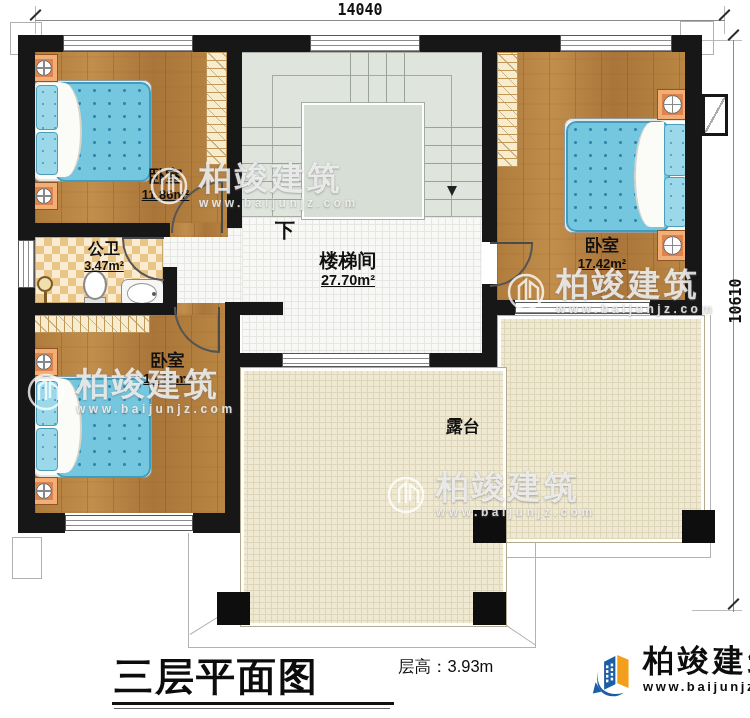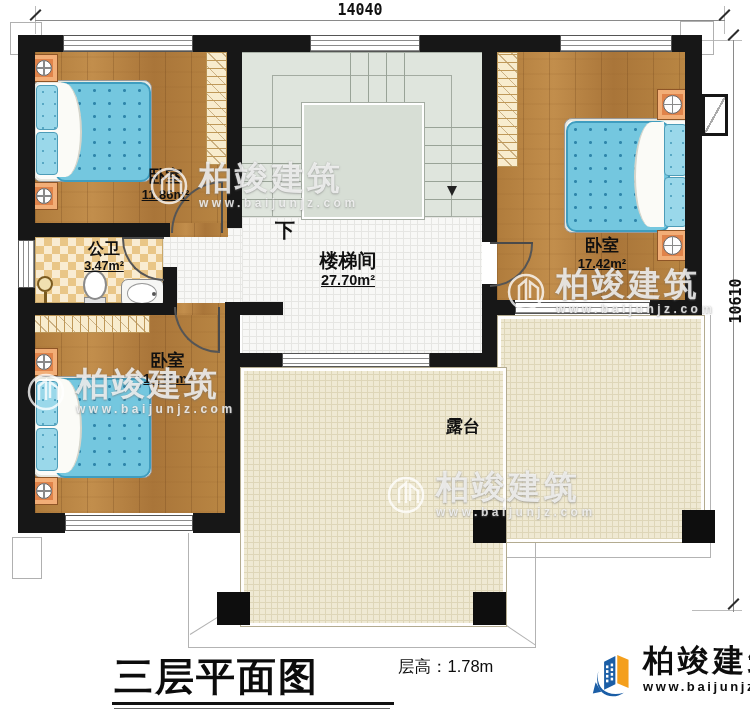--- a/index.html
+++ b/index.html
@@ -289,21 +289,21 @@
       <div class="t1">柏竣建筑</div>
       <div class="t2">www.baijunjz.com</div>
     </div>
   </div>
 
   <div id="titleblock">
     <div class="tb-title">三层平面图</div>
     <div class="tb-u1"></div>
     <div class="tb-u2"></div>
     <div class="tb-info">
-      <div><span>层高：</span><span>1.78m</span></div>
+      <div><span>层高：</span><span>3.93m</span></div>
     </div>
     <div class="logo">
       <svg width="47" height="56" viewBox="0 0 50 58">
         <path d="M15 18 L27 12 V42 L15 48 Z" fill="#1b5ea6"></path>
         <g fill="#fff">
           <rect x="17" y="22" width="2.6" height="3"></rect>
             <rect x="17" y="27" width="2.6" height="3"></rect>
           <rect x="17" y="32" width="2.6" height="3"></rect>
             <rect x="17" y="37" width="2.6" height="3"></rect>
           <rect x="22" y="20" width="2.6" height="3"></rect>

